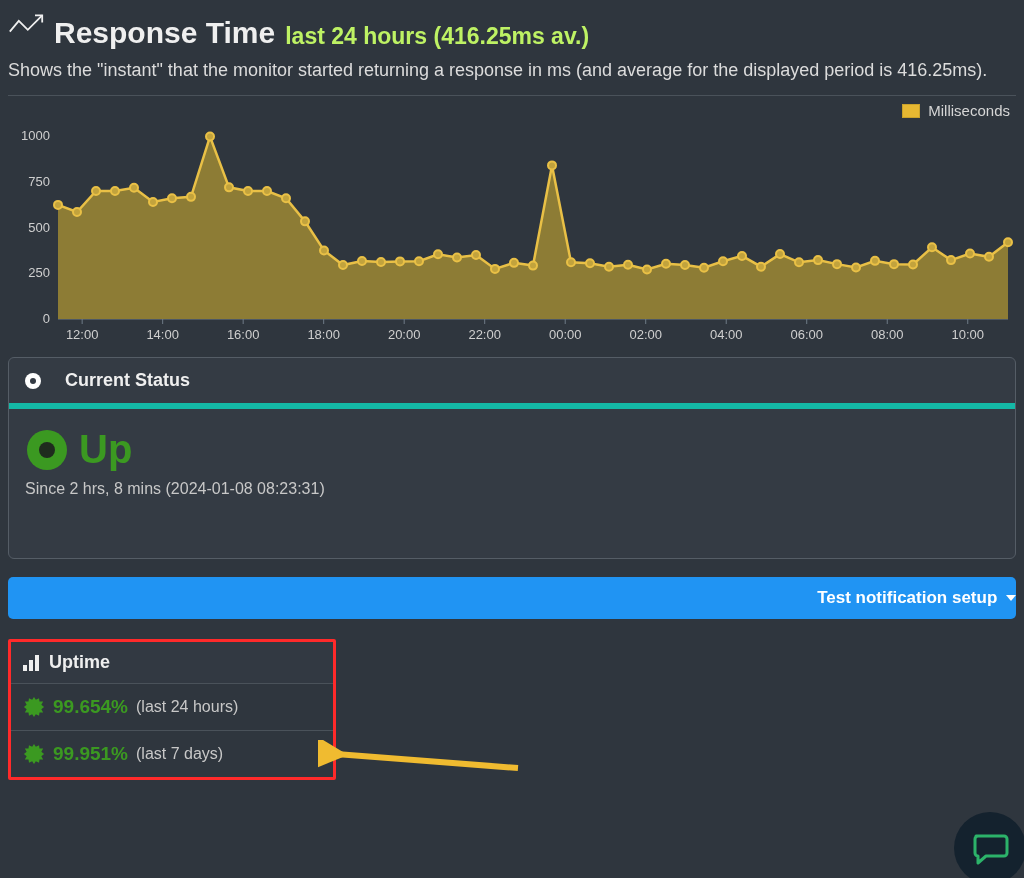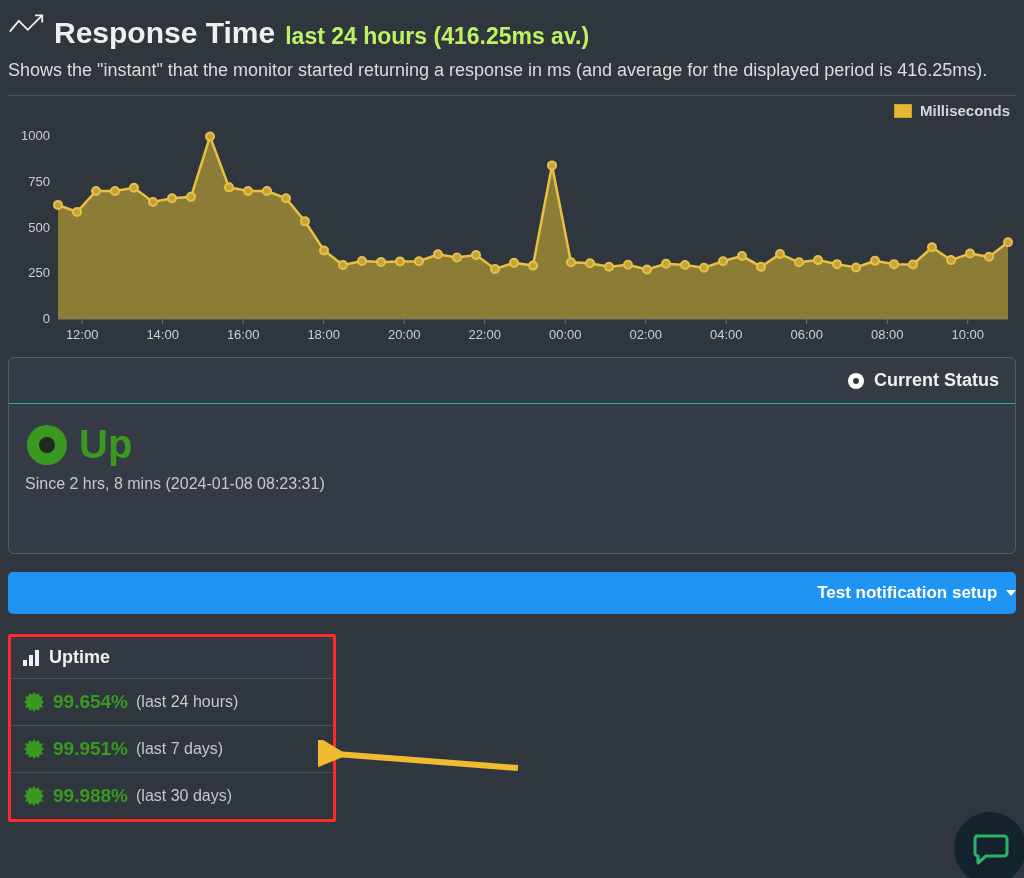--- a/index.html
+++ b/index.html
@@ -14,32 +14,32 @@
 
   
   .title-line { display: flex; align-items: flex-end; gap: 10px; margin-bottom: 10px; }
   .title-line svg { width: 36px; height: 36px; stroke: #efefef; fill: none; stroke-width: 2; align-self: center; }
   .title-main { font-size: 30px; font-weight: 800; color: #efefef; }
   .title-sub  { font-size: 23px; font-weight: 700; color: #bef264; }
   .desc { font-size: 18px; color: #dcdcdc; margin-bottom: 14px; }
   hr.sep { border: none; border-top: 1px solid #4a525a; margin-bottom: 6px; }
 
   
-  .legend { text-align: right; font-size: 15px; color: #d6d6d6; padding-right: 6px; margin-bottom: 2px; font-weight: bold; }
+  .legend { text-align: right; font-size: 15px; color: #d6d6d6; padding-right: 6px; margin-bottom: 2px; }
   .legend .swatch { display:inline-block; width:18px; height:14px; background:#e7b832; border:1px solid #caa22b; vertical-align: -2px; margin-right:4px; }
   .chart-wrap { position: relative; width: 1006px; height: 230px; margin-bottom: 6px; }
   .chart-wrap text { font-family: inherit; fill:#cfcfcf; font-size:13px; }
   .axis-line { stroke:#6f7b87; stroke-width:1; }
   .series-area { fill:#8d7c35; }
   .series-line { fill:none; stroke:#e9c046; stroke-width:2.5; }
   .series-pt { fill:#c2a33d; stroke:#e9c046; stroke-width:2; }
 
   
   .panel { border:1px solid #555d66; border-radius:6px; background:#343b44; margin-bottom:18px; }
-  .panel-hd { display:flex; align-items:center; gap:10px; padding:12px 16px; color:#efefef; font-size:18px; font-weight:700; border-bottom:1px solid #14b8a6;justify-content:flex-end; }
+  .panel-hd { display:flex; align-items:center; gap:24px; padding:12px 16px; color:#efefef; font-size:18px; font-weight:700; border-bottom:6px solid #14b8a6; }
   .panel-hd .dot-icon { width:16px; height:16px; border-radius:50%; background:#fff; position:relative; }
   .panel-hd .dot-icon::after { content:""; position:absolute; inset:5px; border-radius:50%; background:#343b44; }
   .panel-body { padding:12px 16px 60px 16px; }
   .status-row { display:flex; align-items:center; gap:12px; margin:6px 0 8px 2px; }
   .status-circle { width:40px; height:40px; border-radius:50%; background:#3b9921; position:relative; }
   .status-circle::after { content:""; position:absolute; inset:12px; border-radius:50%; background:#1f2b1e; }
   .status-text { font-size:40px; font-weight:800; color:#3b9921; }
   .status-since { font-size:16px; color:#c8c8c8; }
 
   
@@ -212,27 +212,20 @@
         <span class="uptime-val">99.654%</span>
         <span class="uptime-lbl">(last 24 hours)</span>
       </div>
       <div class="uptime-row">
         <svg class="burst" viewBox="0 0 24 24">
           <polygon fill="#3b9921" points="12,1 14,4 17.5,2.5 18,6 22,6 20,9.5 23,12 20,14.5 22,18 18,18 17.5,21.5 14,20 12,23 10,20 6.5,21.5 6,18 2,18 4,14.5 1,12 4,9.5 2,6 6,6 6.5,2.5 10,4"></polygon>
         </svg>
         <span class="uptime-val">99.951%</span>
         <span class="uptime-lbl">(last 7 days)</span>
       </div>
-      <div class="uptime-row">
-        <svg class="burst" viewBox="0 0 24 24">
-          <polygon fill="#3b9921" points="12,1 14,4 17.5,2.5 18,6 22,6 20,9.5 23,12 20,14.5 22,18 18,18 17.5,21.5 14,20 12,23 10,20 6.5,21.5 6,18 2,18 4,14.5 1,12 4,9.5 2,6 6,6 6.5,2.5 10,4"></polygon>
-        </svg>
-        <span class="uptime-val">99.988%</span>
-        <span class="uptime-lbl">(last 30 days)</span>
-      </div>
     </div>
 </div>
 
 <svg class="arrow" width="210" height="40">
   <defs>
     <marker id="ah" markerWidth="14" markerHeight="14" refX="2" refY="6" orient="auto">
       <path d="M12,0 L0,6 L12,12 Z" fill="#f0bb30"></path>
     </marker>
   </defs>
   <line x1="200" y1="28" x2="18" y2="14" stroke="#f0bb30" stroke-width="6" marker-end="url(#ah)"></line>

